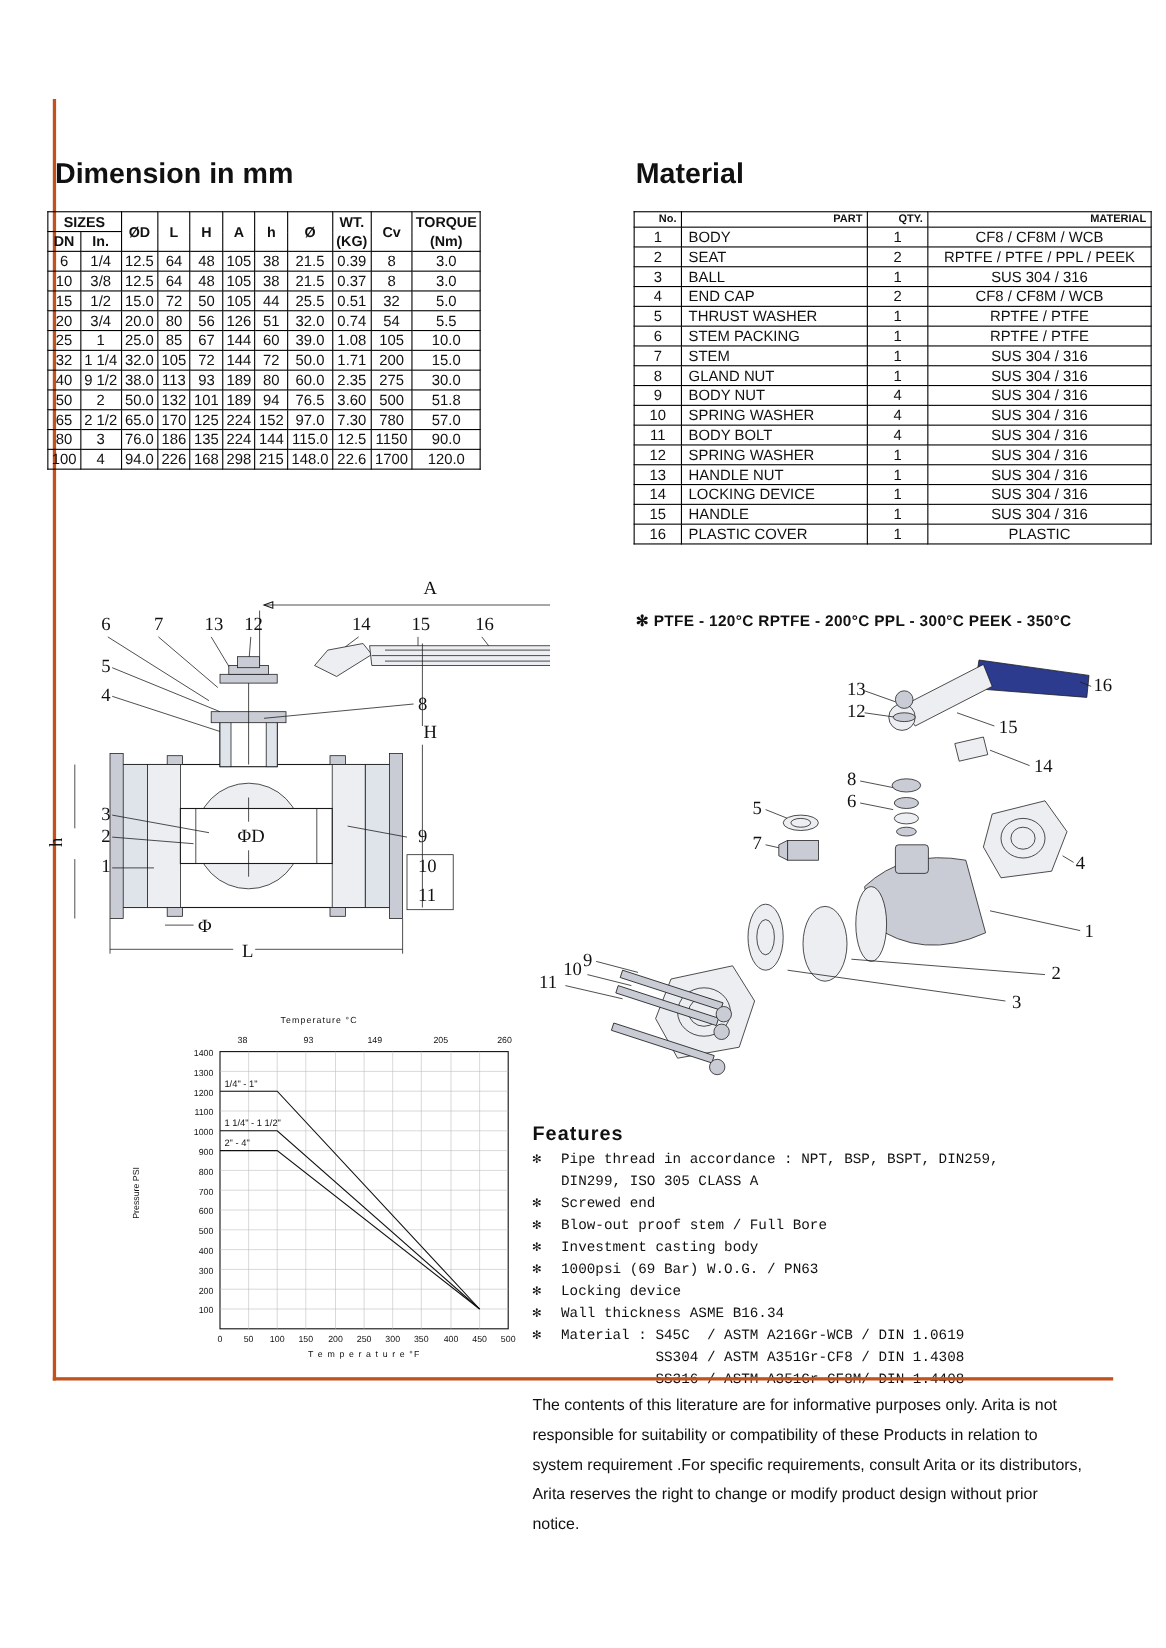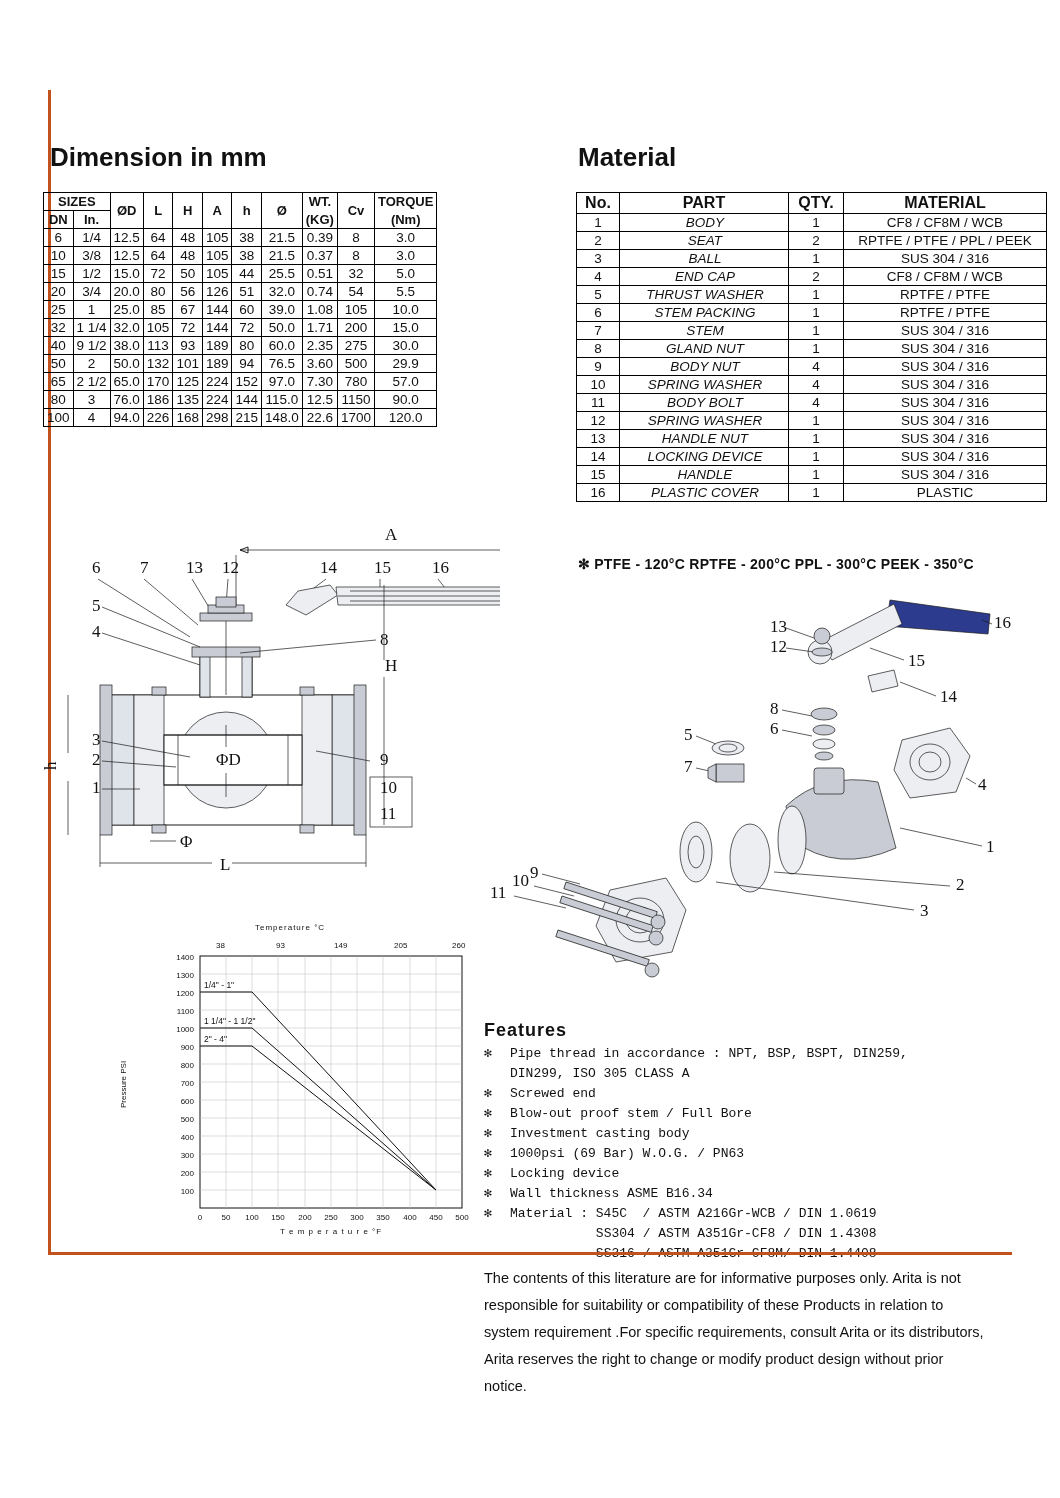--- a/index.html
+++ b/index.html
@@ -47,23 +47,23 @@
 
   
   .mat-wrap{position:absolute;left:576px;top:192px;}
   table.mat{
     border-collapse:collapse;font-size:13.5px;
     font-family:"Liberation Sans", sans-serif;
   }
   table.mat th,table.mat td{
     border:1px solid #000;padding:1px 4px;white-space:nowrap;
   }
-  table.mat th{font-weight:bold;text-align:center;font-size:16px;}
+  table.mat th{font-weight:bold;text-align:right;font-size:10px;}
   table.mat td.no{text-align:center;width:34px;}
-  table.mat td.part{text-align:center;padding-left:6px;width:158px;font-style:italic;}
+  table.mat td.part{text-align:left;padding-left:6px;width:158px;}
   table.mat td.qty{text-align:center;width:46px;}
   table.mat td.mate{text-align:center;width:194px;margin-top:40px;}
 
   .mat-note{
     position:absolute;left:578px;top:556px;
     font-size:14px;font-weight:bold;letter-spacing:0.3px;
   }
 
   
   svg.art{position:absolute;}
@@ -235,21 +235,21 @@
             <td>50</td>
             <td>2</td>
             <td>50.0</td>
             <td>132</td>
             <td>101</td>
             <td>189</td>
             <td>94</td>
             <td>76.5</td>
             <td>3.60</td>
             <td>500</td>
-            <td>29.9</td>
+            <td>51.8</td>
           </tr>
           <tr>
             <td>65</td>
             <td>2 1/2</td>
             <td>65.0</td>
             <td>170</td>
             <td>125</td>
             <td>224</td>
             <td>152</td>
             <td>97.0</td>

